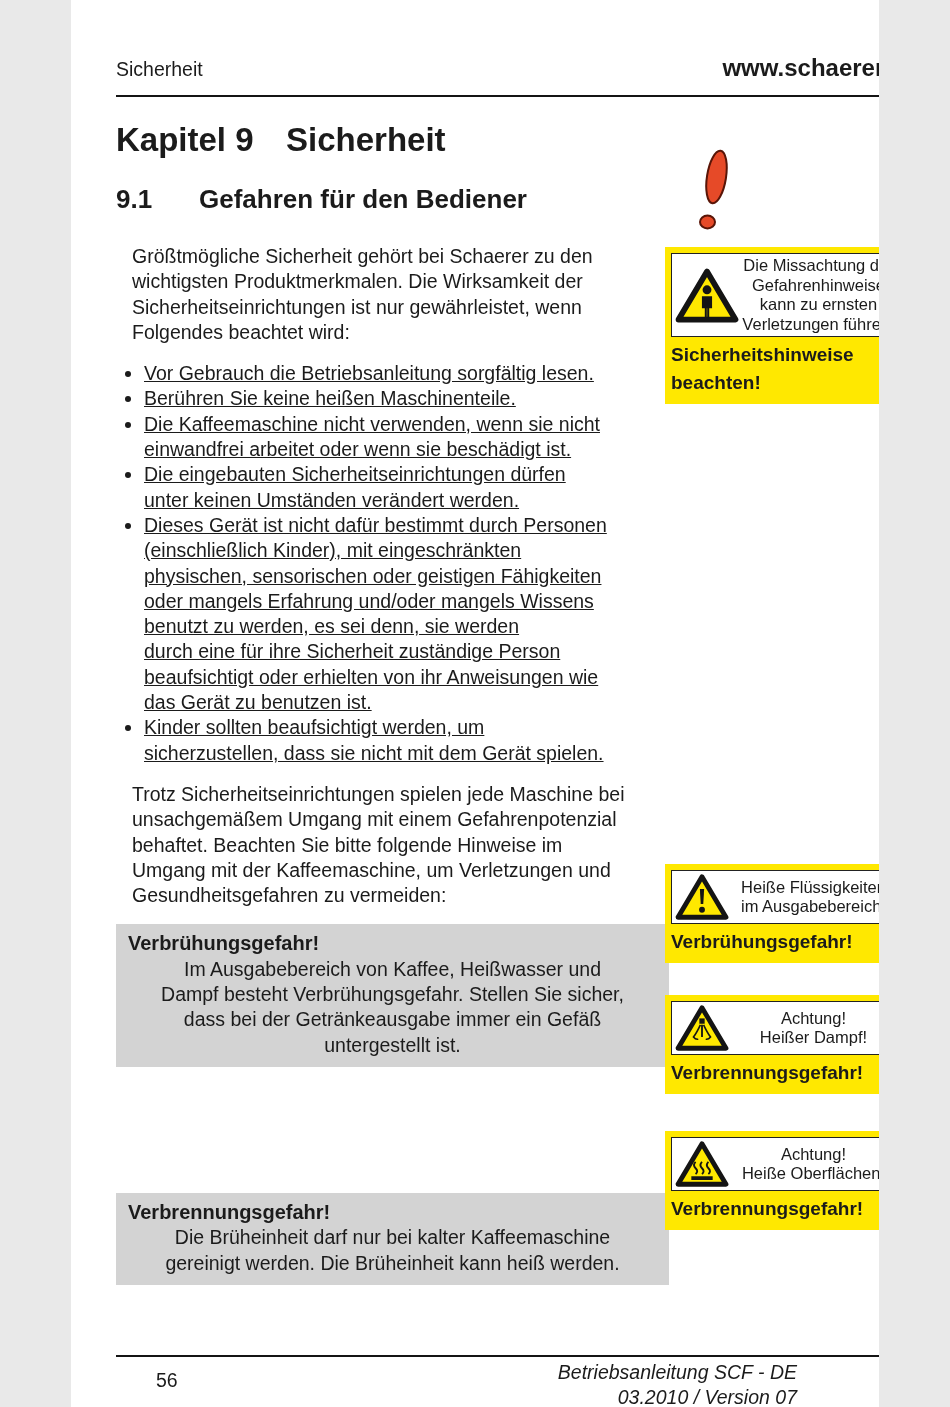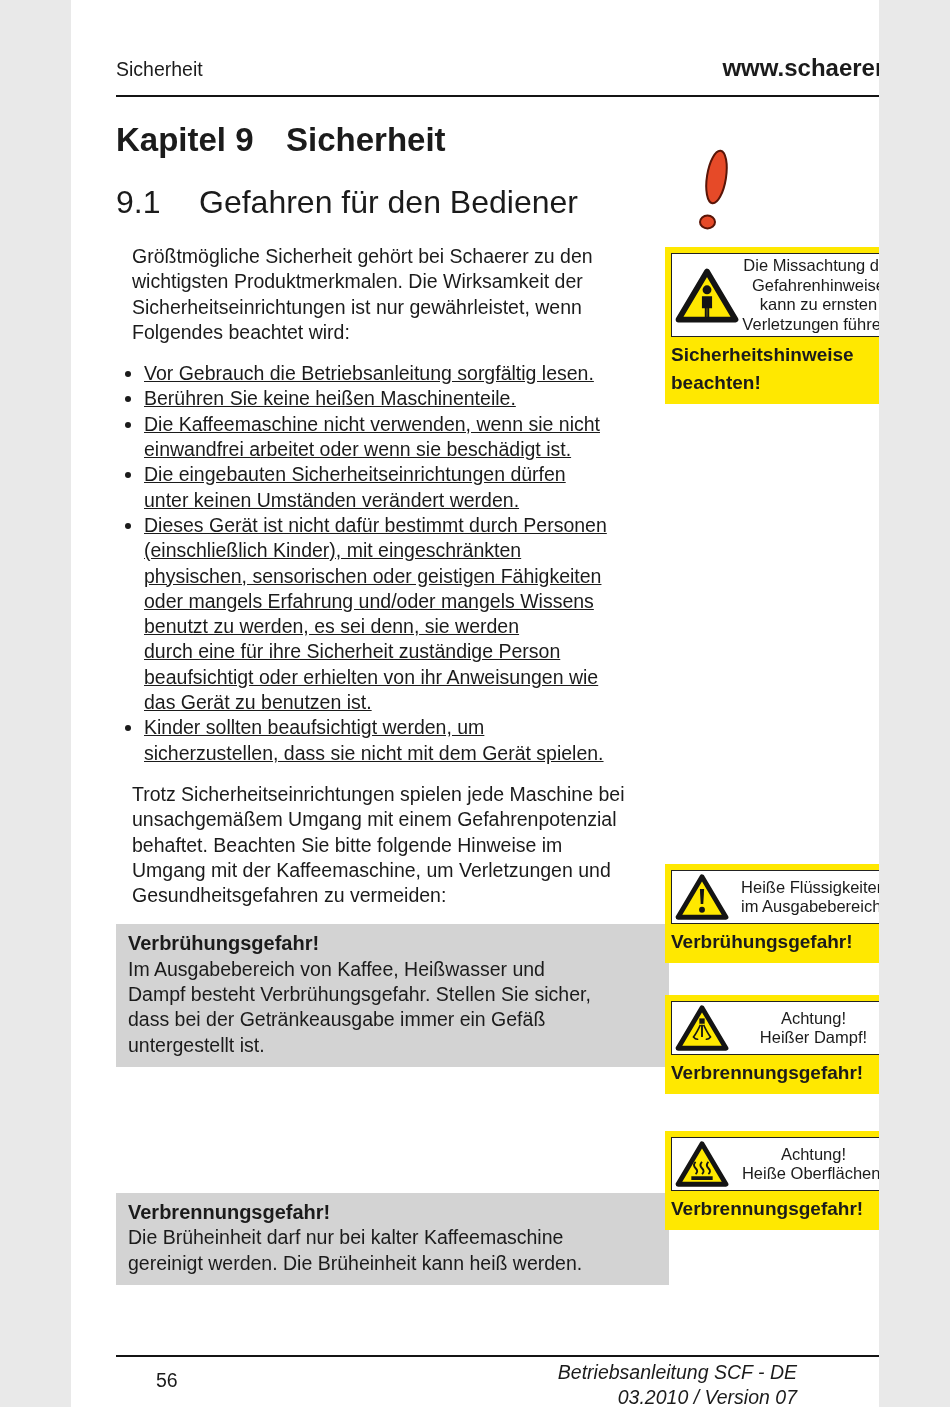--- a/index.html
+++ b/index.html
@@ -12,31 +12,31 @@
   .hdr { position:absolute; left:45px; top:54px; width:823px;
          display:flex; justify-content:space-between; align-items:baseline;
          font-size:19.5px; }
   .hdr .hdr-right { font-weight:bold; font-size:24px; }
   .rule { position:absolute; left:45px; width:823px; height:2px; background:#141414; }
   .rule-top { top:95px; }
   .rule-bottom { top:1355px; }
   
   .h1 { position:absolute; left:45px; top:121px; font-size:33px; font-weight:bold; white-space:nowrap; }
   .h1 .num { display:inline-block; width:170px; }
-  .h2 { position:absolute; left:45px; top:184px; font-size:32px; font-weight:normal; white-space:nowrap; }
+  .h2 { position:absolute; left:45px; top:184px; font-size:26px; font-weight:bold; white-space:nowrap; }
   .h2 .num { display:inline-block; width:83px; }
   
   .leftcol { position:absolute; left:45px; top:228px; width:553px;
              font-size:19.5px; line-height:25.3px; }
   .leftcol p { margin:16px; white-space:pre-line; }
   .leftcol ul { margin:0; padding-left:28px; list-style:disc; }
   .leftcol li { white-space:pre-line;text-decoration:underline; }
   .graybox { background:#d3d3d3; padding:7px 12px 9px 12px; margin-top:2px; }
   .graybox .gb-title { font-weight:bold; font-size:20px; line-height:25.3px; }
-  .graybox .gb-text { white-space:pre-line; }
+  .graybox .gb-text { white-space:pre-line;text-align:center; }
   #graybox2 { margin-top:126px; }
   
   .excl { position:absolute; left:628px; top:149px; width:30px; height:84px; }
   
   .warnbox { position:absolute; left:594px; width:243px; background:#ffe800;
              padding:6px 6px 0 6px; box-sizing:border-box; }
   .panel { background:#ffffff; border:1px solid #222; display:flex;
            align-items:center; padding:2px 3px; }
   .msg { flex:1; text-align:center; white-space:pre-line;
          font-size:16.5px; line-height:19.5px; }

